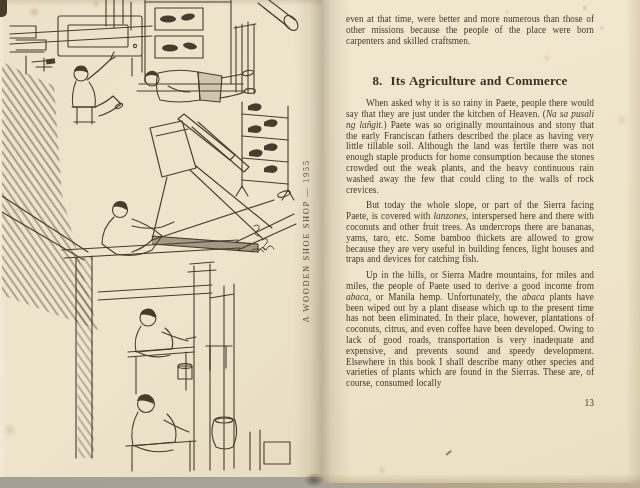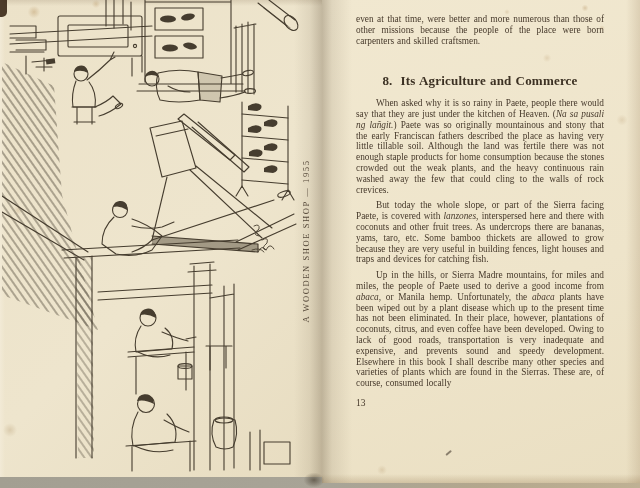--- a/index.html
+++ b/index.html
@@ -47,33 +47,33 @@
       linear-gradient(to right, rgba(94,78,55,.32) 0px, rgba(94,78,55,.12) 10px, rgba(94,78,55,0) 30px),
       linear-gradient(to left, rgba(130,100,62,.18) 0px, rgba(130,100,62,0) 14px),
       linear-gradient(to top, rgba(140,112,72,.28) 0px, rgba(140,112,72,0) 9px),
       linear-gradient(160deg,#f1e8d0 0%,#eee4ca 60%,#eadfc2 100%);
   }
   #gutter-shadow{
     position:absolute;left:299px;top:468px;width:30px;height:20px;
     background:radial-gradient(ellipse 14px 10px at 50% 60%, rgba(55,45,30,.55), rgba(55,45,30,0) 75%);
   }
   #text-block{
-    position:absolute;left:34px;top:14px;width:248px;
+    position:absolute;left:24px;top:14px;width:248px;
     color:#46392b;font-size:9.3px;line-height:10.8px;word-spacing:.6px;
   }
   .para{text-align:justify;text-indent:20px;margin:0 0 5px 0;}
   .para.no-indent{text-indent:0;}
   .para i{font-style:italic;}
   #chapter-heading{
     text-align:center;margin:30px 0 11px 0;
     font-size:13px;font-weight:bold;color:#3c3123;letter-spacing:.2px;
   }
   #chapter-heading .num{margin-right:8px;}
   #page-number{
-    text-align:left;margin-top:9px;font-size:9.5px;color:#46392b;
+    text-align:right;margin-top:9px;font-size:9.5px;color:#46392b;
   }
   #pencil-mark{
     position:absolute;left:123px;top:452px;width:7px;height:1.5px;
     background:#8a7f6d;transform:rotate(-40deg);border-radius:1px;
   }
 </style>
 </head>
 <body>
 
 <div id="scan">

